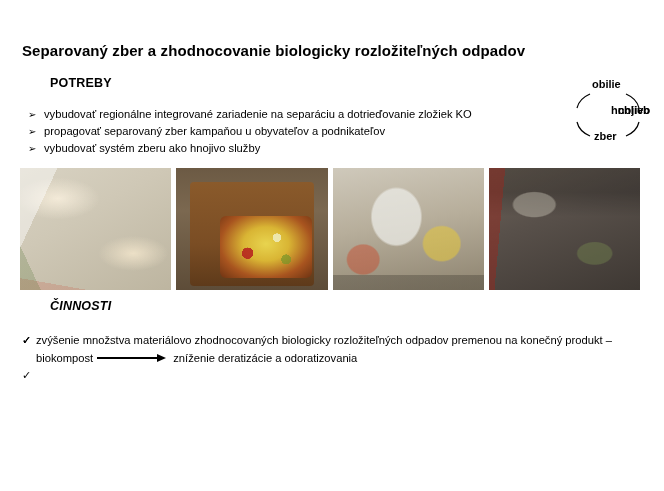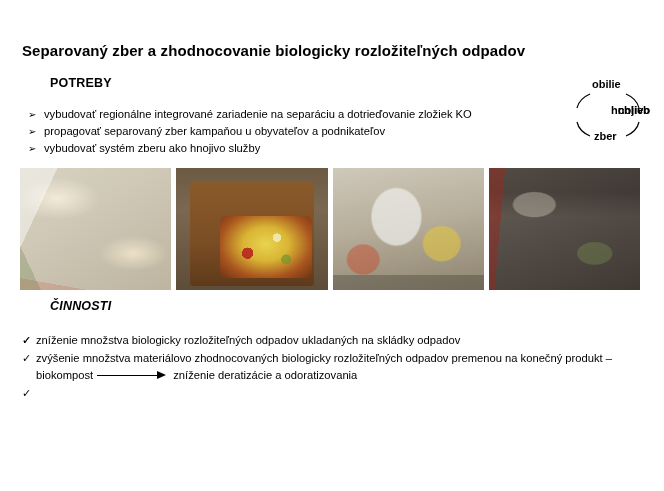--- a/index.html
+++ b/index.html
@@ -296,21 +296,20 @@
   </div>
 
   <div class="section-heading" id="cinnosti-heading">ČINNOSTI</div>
 
   <ul class="check-list">
     <li>
       <span class="marker">✓</span>
     </li>
     <li>
       <span class="marker">✓</span>
-      <span>zníženie množstva biologicky rozložiteľných odpadov ukladaných na skládky odpadov</span>
     </li>
     <li>
       <span class="marker">✓</span>
       <span>zvýšenie množstva materiálovo zhodnocovaných biologicky rozložiteľných odpadov premenou na konečný produkt – biokompost</span><span class="arrow-inline"><span class="shaft"></span><span class="head"></span></span><span>zníženie deratizácie a odoratizovania</span>
     </li>
     <li>
       <span class="marker">✓</span>
     </li>
   </ul>
 

